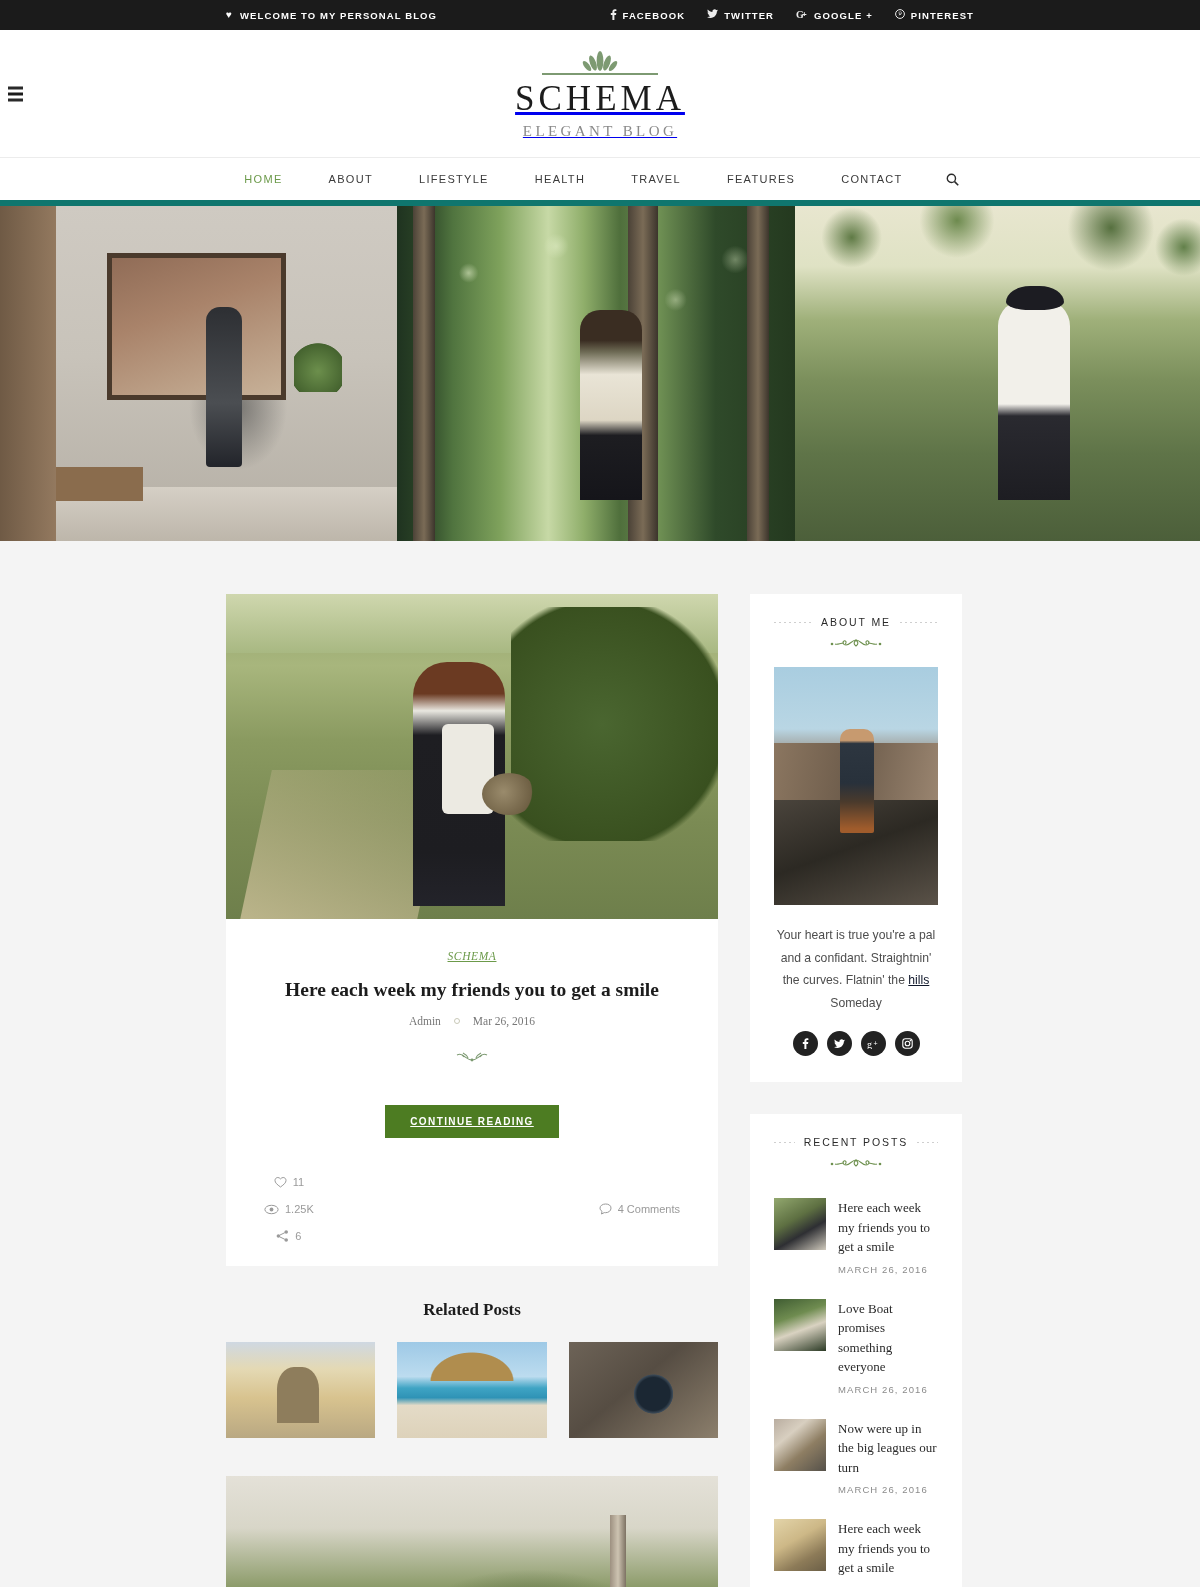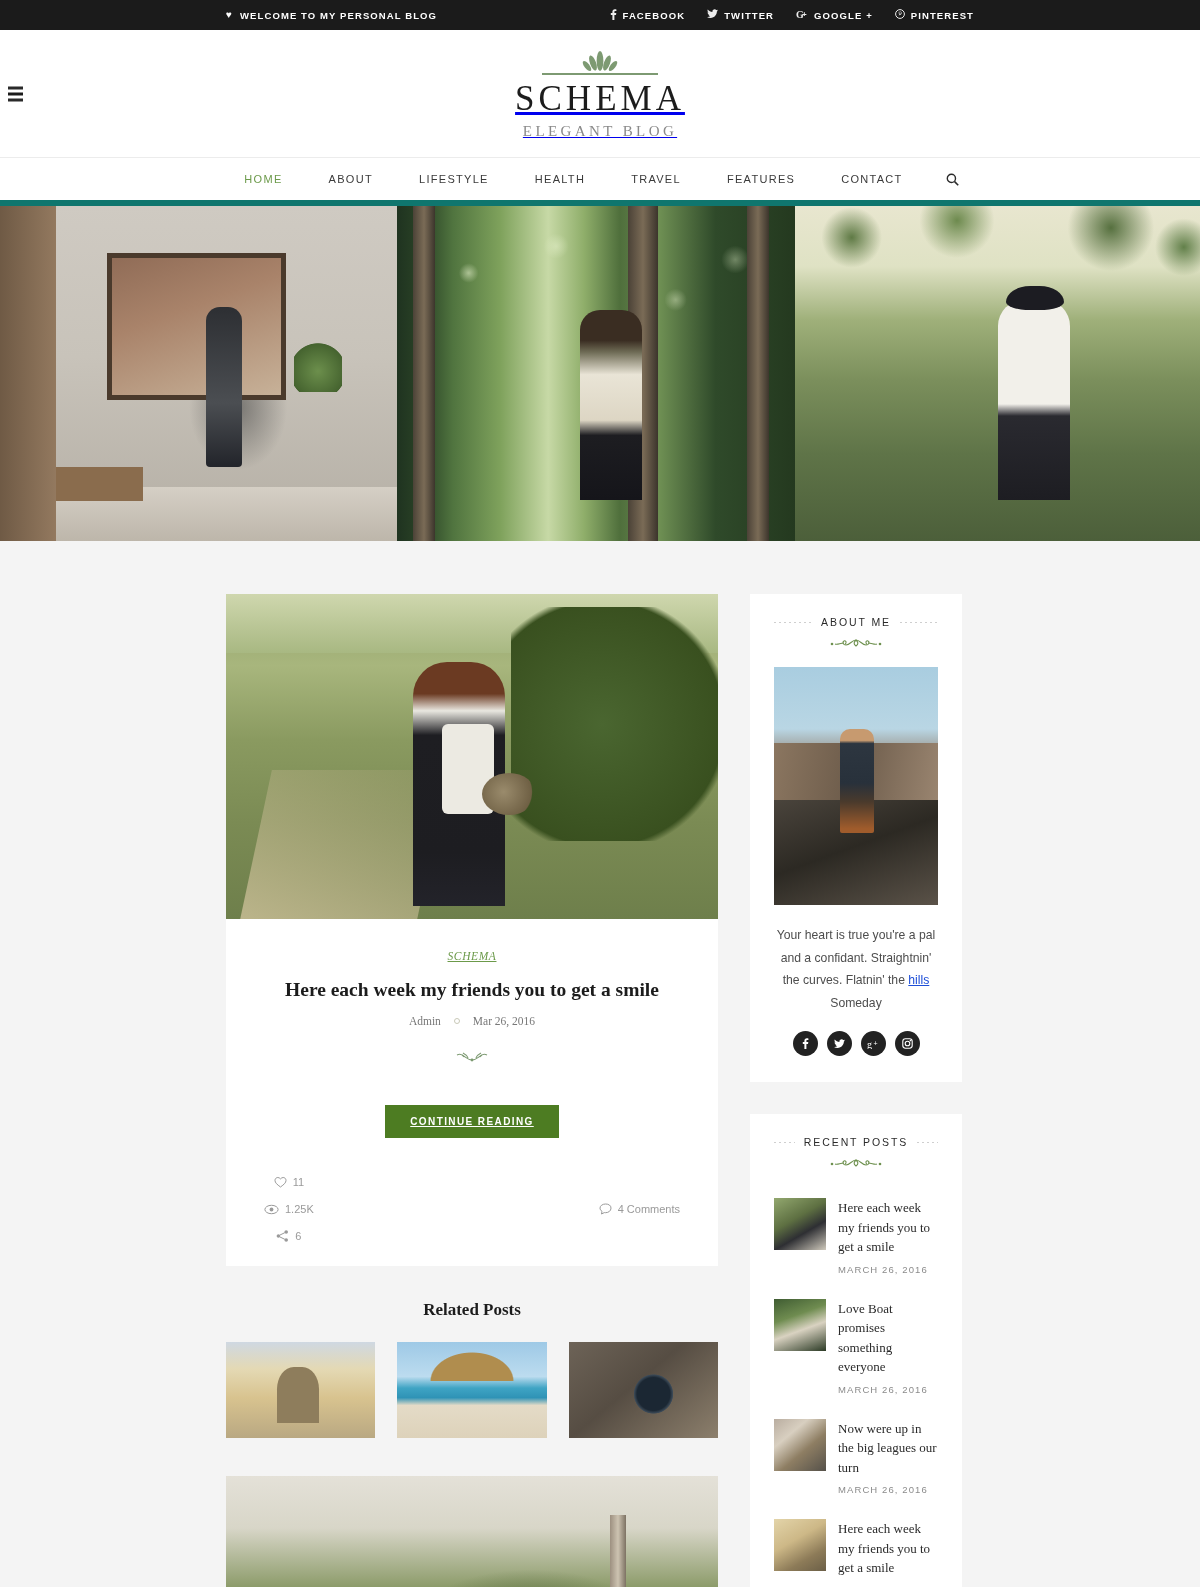--- a/index.html
+++ b/index.html
@@ -399,21 +399,21 @@
     background: linear-gradient(180deg,#c79a6f 0%,#c79a6f 11%,#2d3640 14%,#28313b 52%,#4a3a2c 70%,#a05c2c 96%);
     border-radius: 10px 10px 2px 2px;
   }
   .about-text {
     margin-top: 19px;
     text-align: center;
     font-size: 12.2px;
     line-height: 1.85;
     color: #4d4d4d;
   }
-  .about-text .hl { color: #1d4ed8; }
+  .about-text .hl { color: #0f172a; }
   .about-socials { display:flex; justify-content:center; gap: 9px; margin-top: 17px; }
   .soc-circle {
     width: 25px; height: 25px; border-radius: 50%;
     background: #222;
     color: #fff;
     display:flex; align-items:center; justify-content:center;
     font-size: 11px;
     cursor: pointer;
     text-decoration: none;
   }

